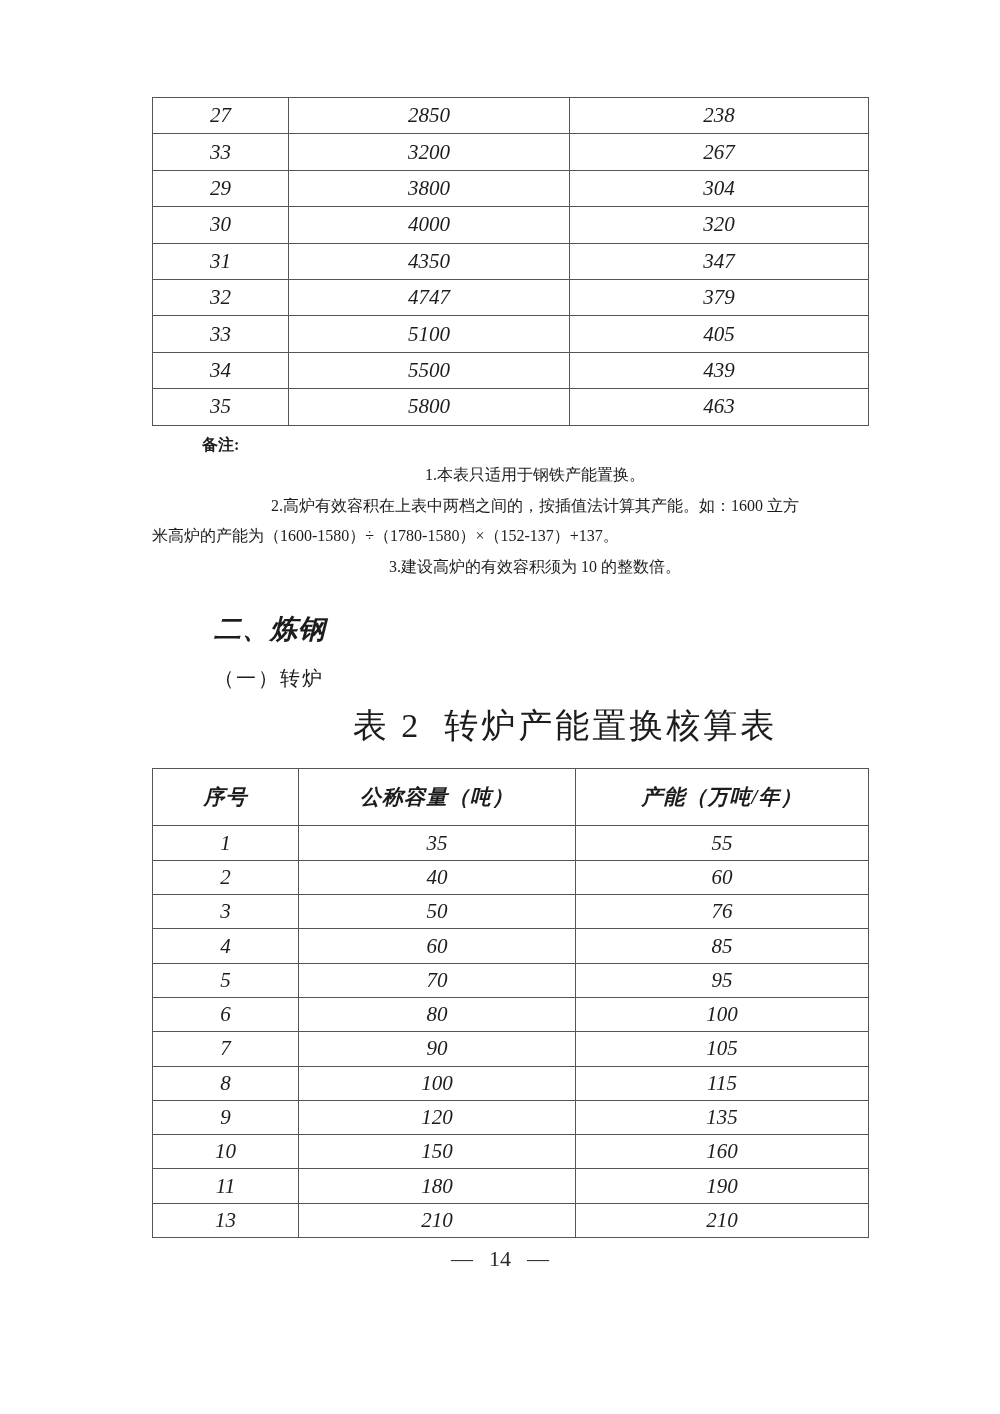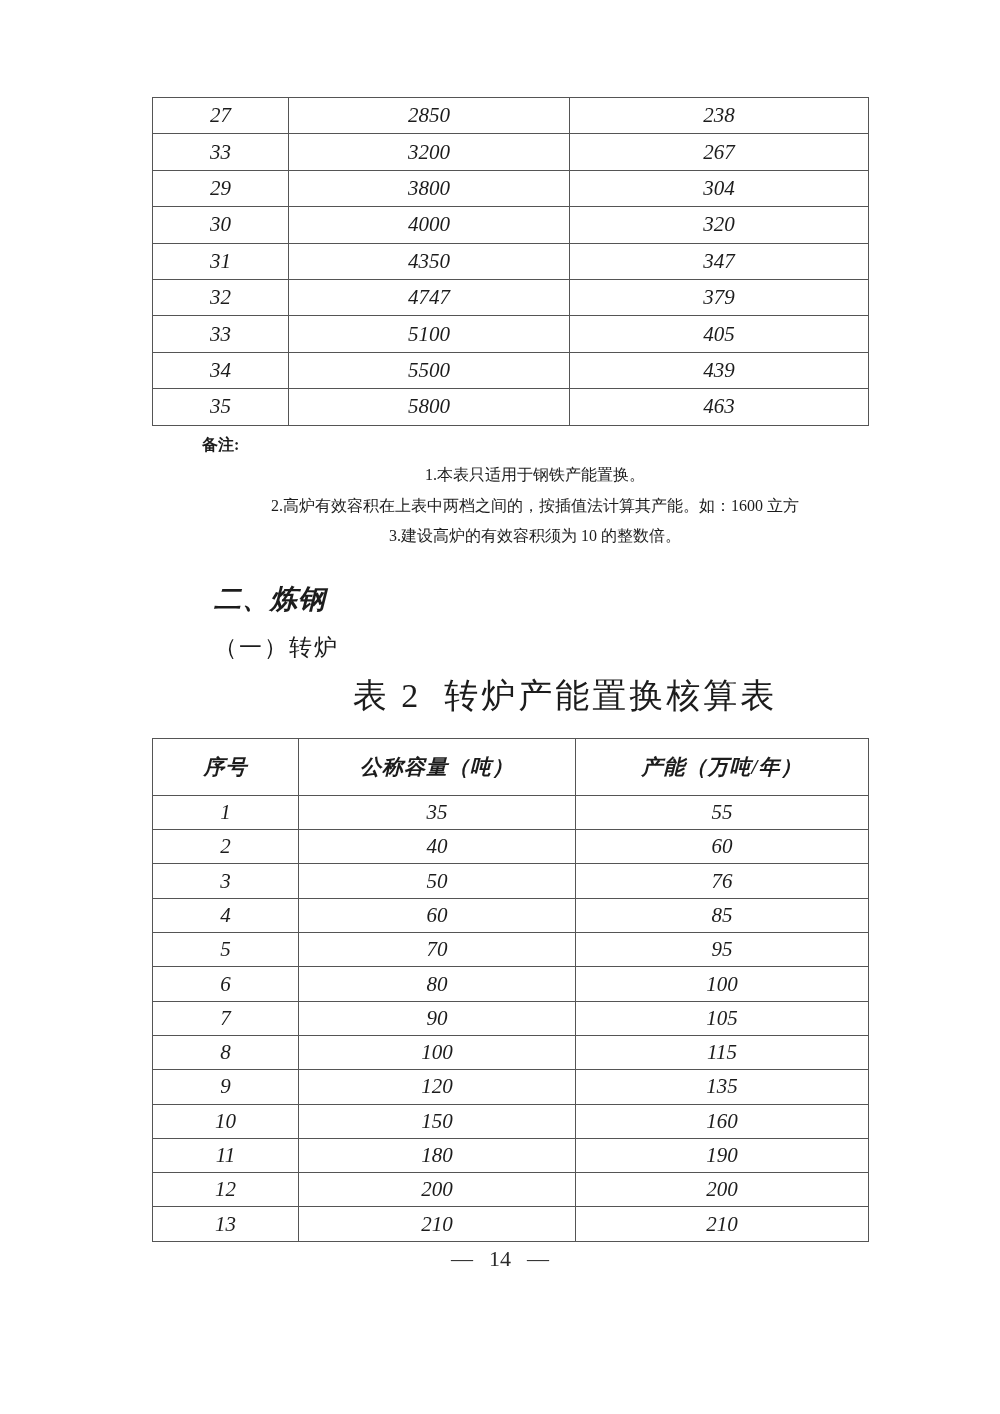--- a/index.html
+++ b/index.html
@@ -52,21 +52,21 @@
     font-weight: 700;
     font-size: 27px;
     line-height: 32px;
     padding-left: 62px;
     letter-spacing: 1px;
     white-space: pre;
     font-style: italic;
   }
   .h-sub {
     margin-top: 17px;
-    font-size: 23px;
+    font-size: 20px;
     line-height: 32px;
     padding-left: 62px;
     letter-spacing: 2px;
     white-space: pre;
   }
   .t2-title {
     margin-top: 16px;
     font-size: 34px;
     line-height: 32px;
     text-align: center;
@@ -149,20 +149,21 @@
           <td>5800</td>
           <td>463</td>
         </tr>
       </tbody>
   </table>
 
   <div class="notes">
     <p class="note-line note-label">备注:</p>
     <p class="note-line note-indent">1.本表只适用于钢铁产能置换。</p>
     <p class="note-line note-indent">2.高炉有效容积在上表中两档之间的，按插值法计算其产能。如：1600 立方</p>
+    <p class="note-line">米高炉的产能为（1600-1580）÷（1780-1580）×（152-137）+137。</p>
     <p class="note-line note-indent">3.建设高炉的有效容积须为 10 的整数倍。</p>
   </div>
 
   <div class="h-section">二、炼钢</div>
   <div class="h-sub">（一）转炉</div>
   <div class="t2-title">表 2  转炉产能置换核算表</div>
 
   <table class="t2">
     <colgroup>
         <col class="c1">
@@ -226,25 +227,20 @@
           <td>10</td>
           <td>150</td>
           <td>160</td>
         </tr>
         <tr>
           <td>11</td>
           <td>180</td>
           <td>190</td>
         </tr>
         <tr>
-          <td>12</td>
-          <td>200</td>
-          <td>200</td>
-        </tr>
-        <tr>
           <td>13</td>
           <td>210</td>
           <td>210</td>
         </tr>
       </tbody>
   </table>
 
 </div>
 
 <div class="footer">

